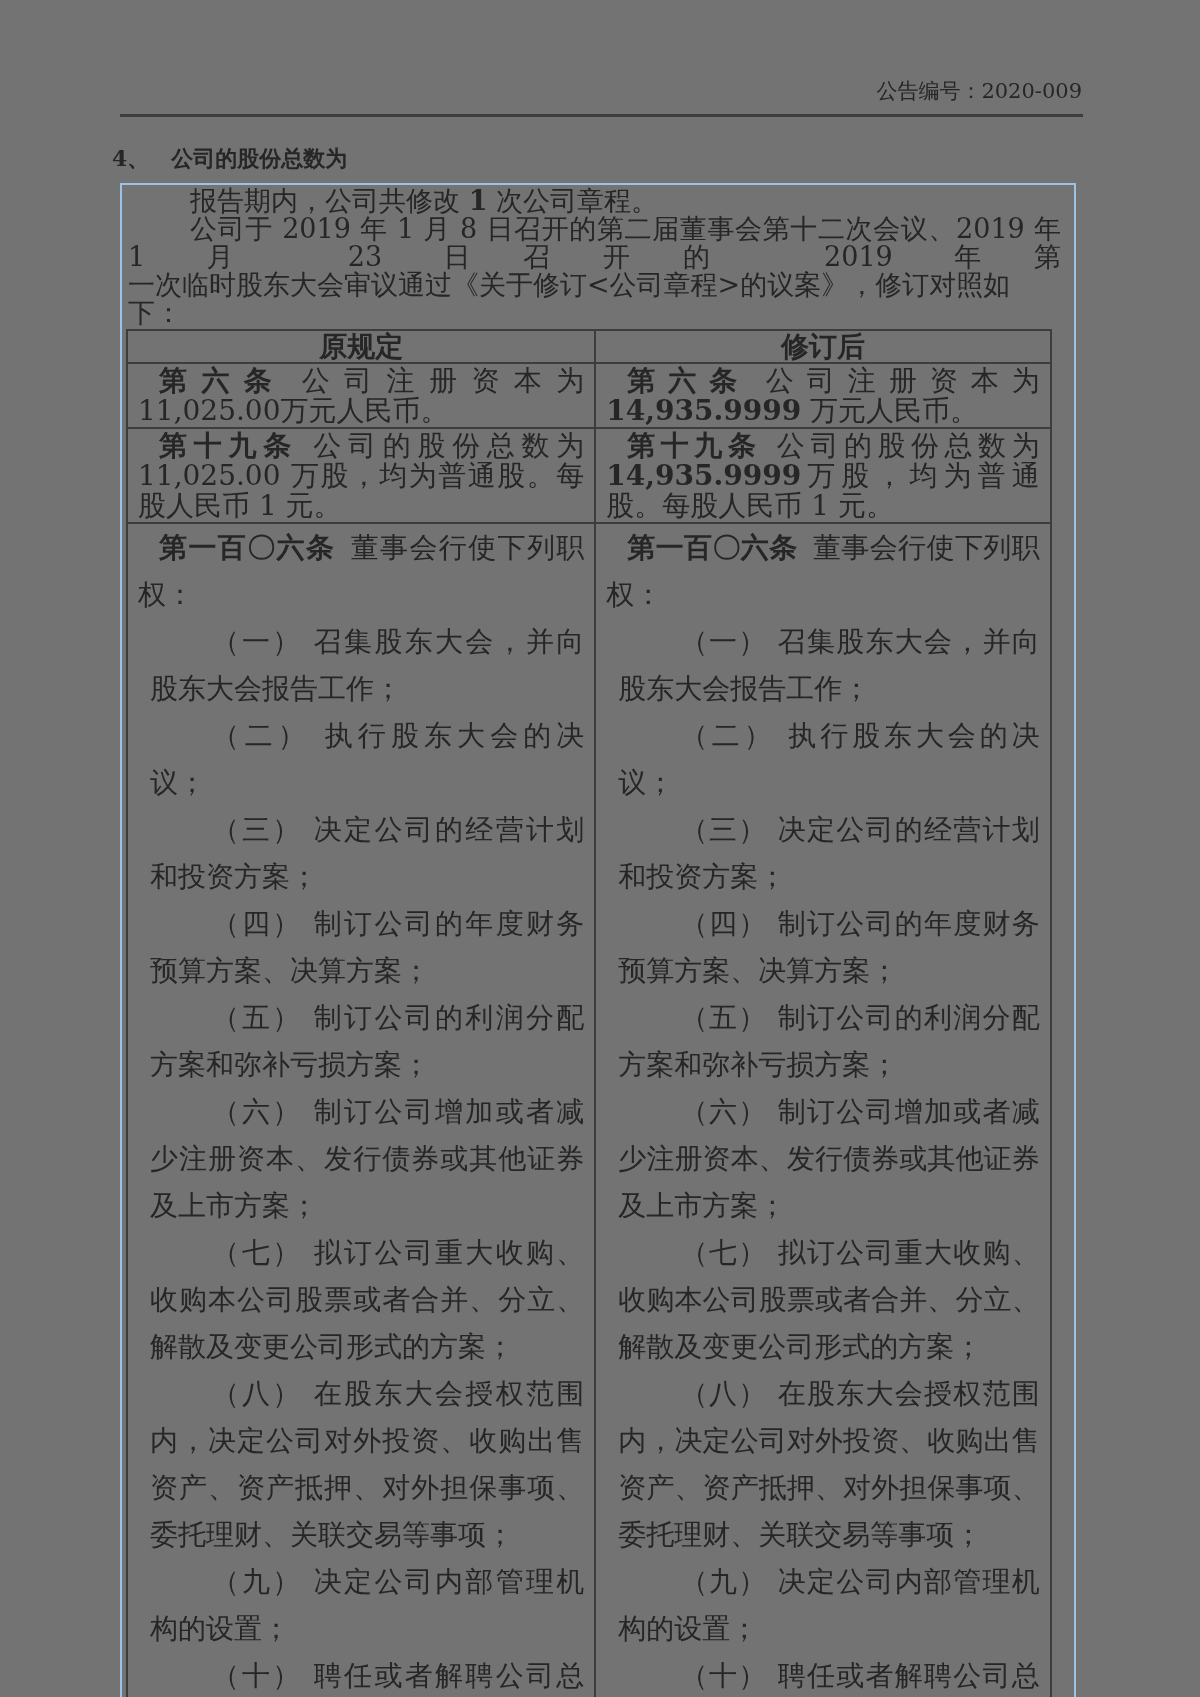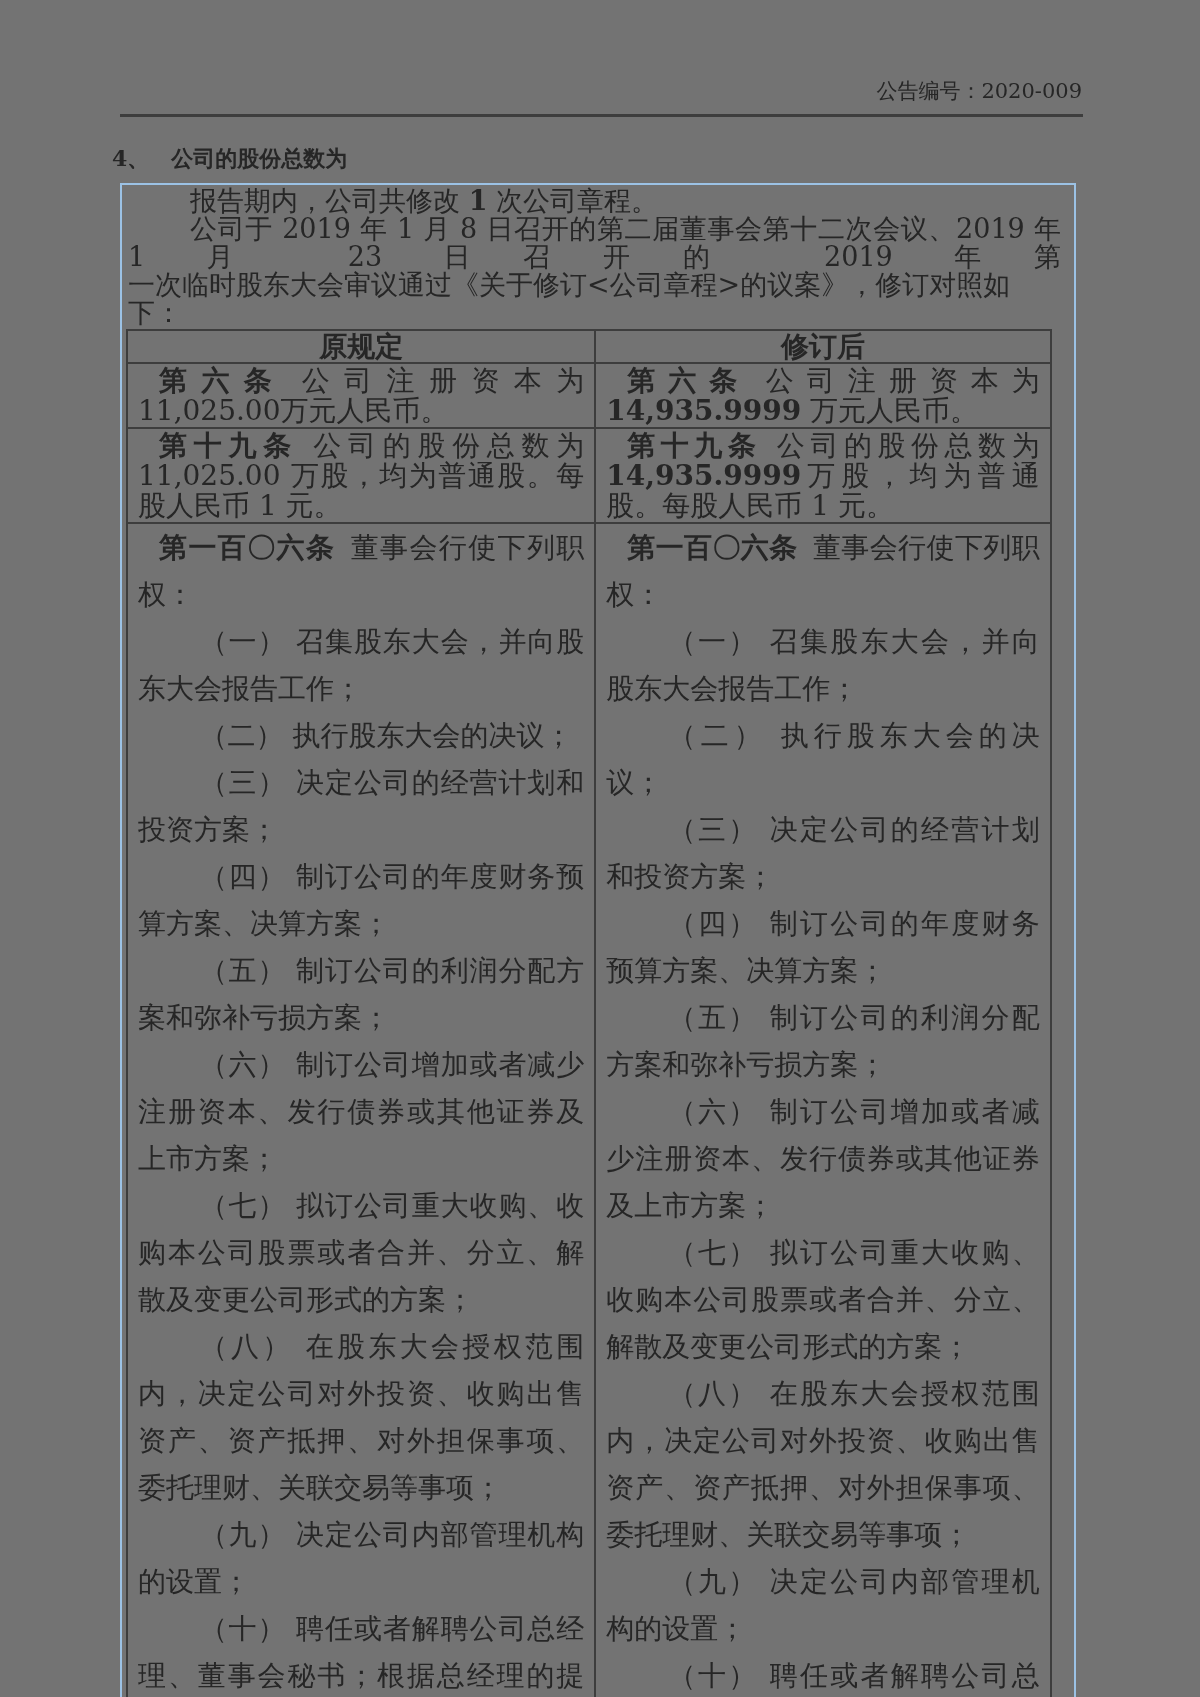--- a/index.html
+++ b/index.html
@@ -68,21 +68,21 @@
   }
   table.compare th {
     font-weight: bold;
     text-align: center;
     padding: 2px 0 2px;
     line-height: 27px;
   }
   tr.normal td { line-height: 30px; padding: 2px 10px 1px; }
   tr.big td   { line-height: 47px; padding: 0 10px 4px; }
   .cell-p { text-align: justify; }
-  .item   { text-align: justify; text-indent: 2.2em; }
+  .item   { text-align: justify; text-indent: 2.2em; margin-left: 12px; }
   .term   { font-weight: bold; margin-right: 0.55em; margin-left: 21px; }
   .page-number {
     margin-top: 26px;
     text-align: right;
     font-size: 18px;
     line-height: 26px;
   }
 </style>
 </head>
 <body>

